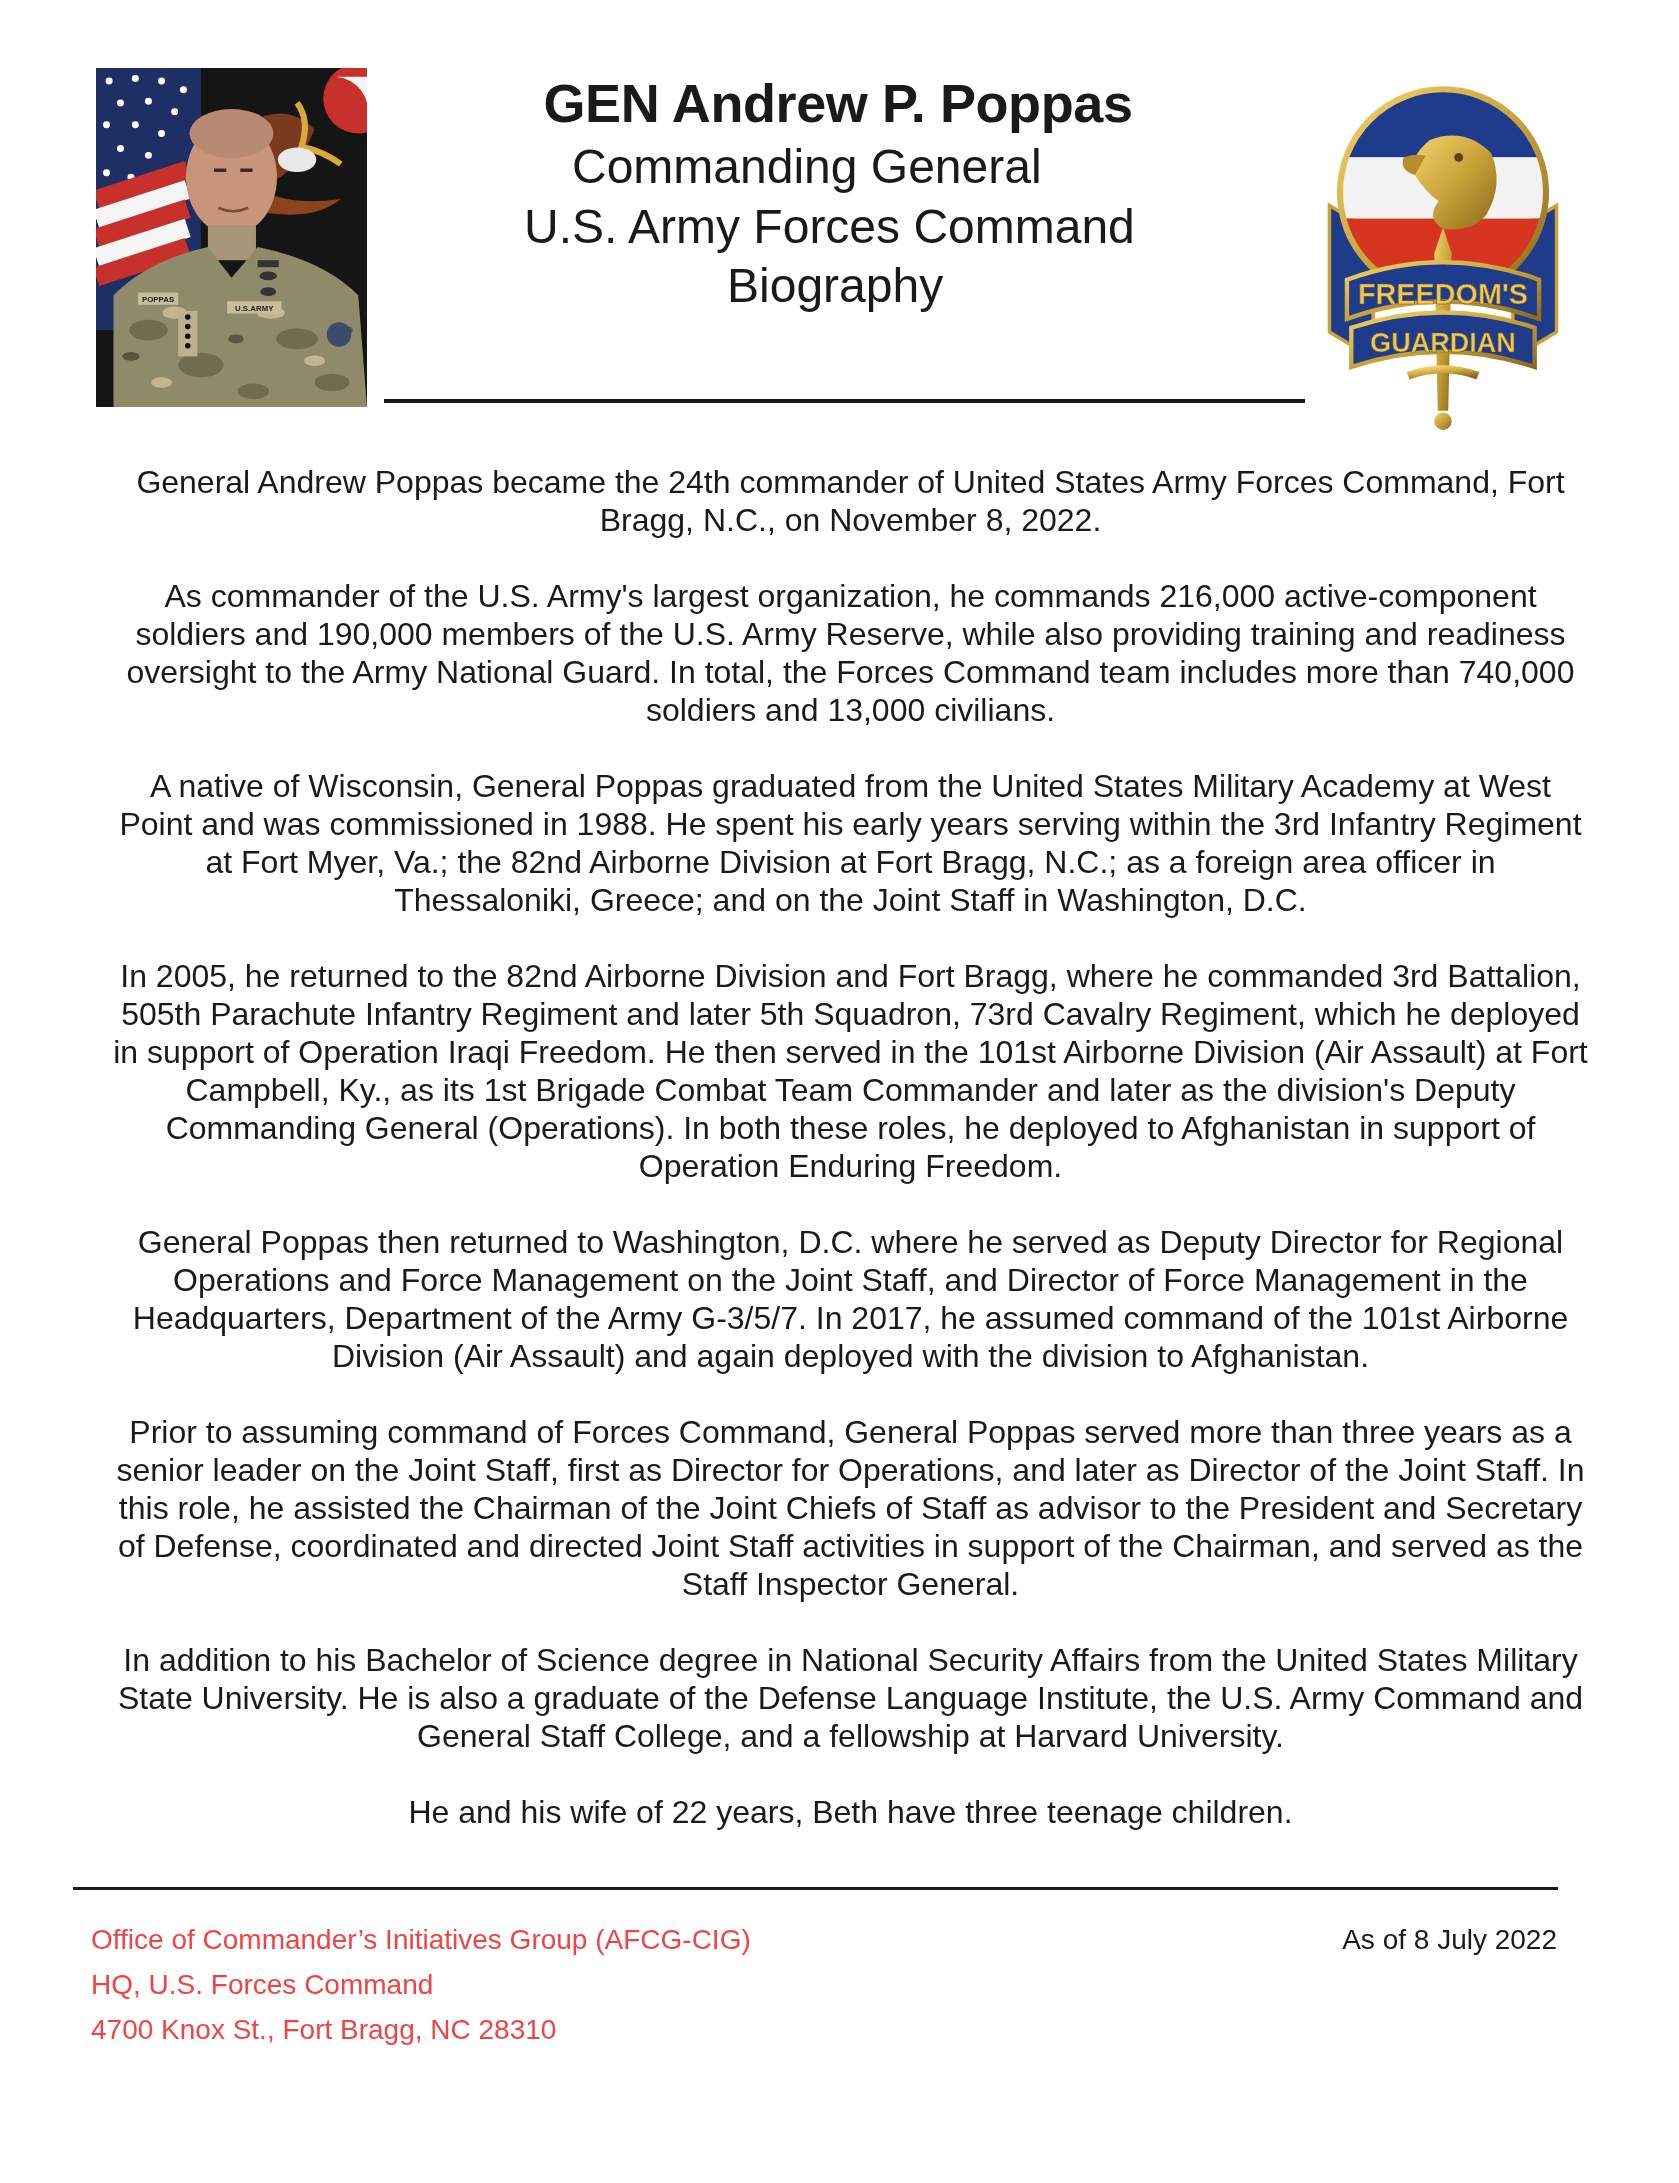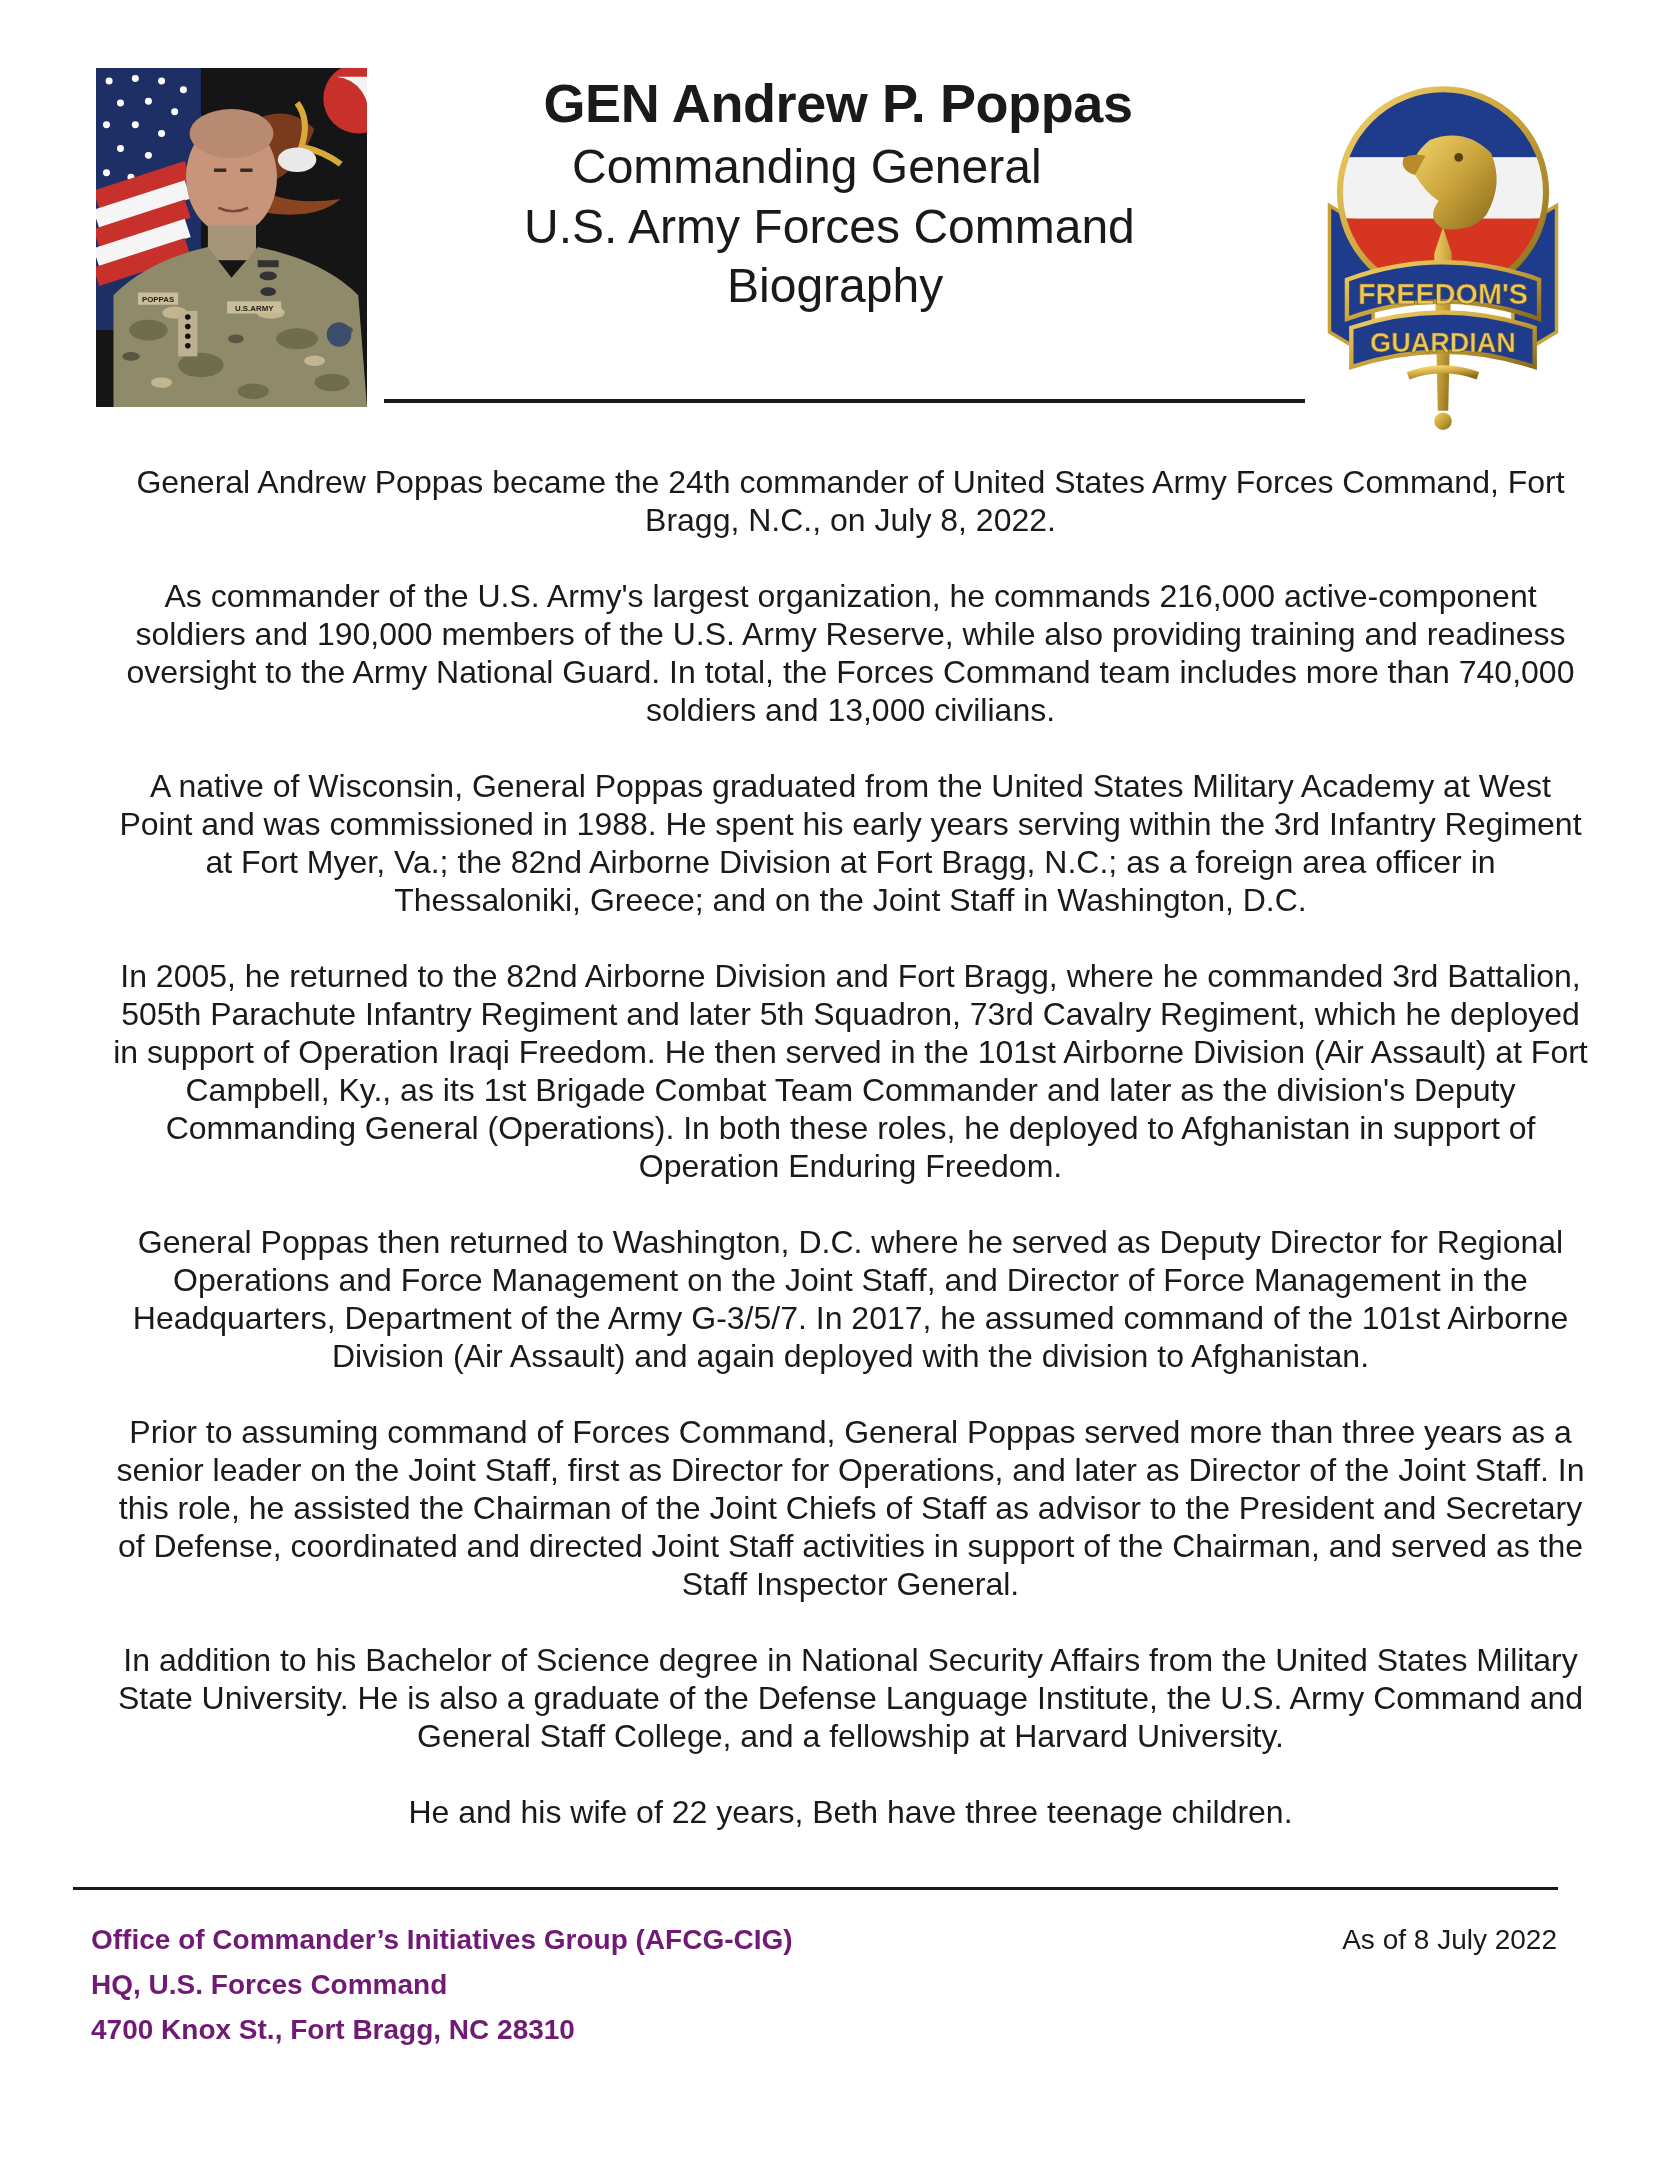--- a/index.html
+++ b/index.html
@@ -90,22 +90,21 @@
       width: 1485px; height: 2.6px;
       background: #1a1a1a;
     }
 
     
     .footer-office {
       position: absolute;
       left: 91px; top: 1917px;
       font-size: 28px;
       line-height: 45px;
-      color: #701a75;
-      font-weight: bold;
+      color: #ef4444;
     }
     .footer-office .fl { display: block; white-space: nowrap; }
     .footer-date {
       position: absolute;
       right: 123px; top: 1917px;
       font-size: 28px;
       line-height: 45px;
       white-space: nowrap;
     }
   </style>
@@ -244,21 +243,21 @@
       <text x="150" y="268" font-family="Liberation Sans, sans-serif" font-size="33" font-weight="bold" text-anchor="middle" fill="#e9c860" stroke="#7a5a14" stroke-width="0.8">FREEDOM'S</text>
 
       <path d="M45 295 Q150 260 255 295 L255 340 Q150 305 45 340 Z" fill="#1f3b8c" stroke="url(#goldGrad)" stroke-width="5"></path>
       <text x="150" y="323" font-family="Liberation Sans, sans-serif" font-size="31" font-weight="bold" text-anchor="middle" fill="#e9c860" stroke="#7a5a14" stroke-width="0.8">GUARDIAN</text>
     </svg>
   </div>
 
   <div class="bio" id="bio">
       <p class="para">
         <span class="line">General Andrew Poppas became the 24th commander of United States Army Forces Command, Fort</span>
-        <span class="line">Bragg, N.C., on July 8, 2022.</span>
+        <span class="line">Bragg, N.C., on November 8, 2022.</span>
       </p>
       <p class="para">
         <span class="line">As commander of the U.S. Army's largest organization, he commands 216,000 active-component</span>
         <span class="line">soldiers and 190,000 members of the U.S. Army Reserve, while also providing training and readiness</span>
         <span class="line">oversight to the Army National Guard. In total, the Forces Command team includes more than 740,000</span>
         <span class="line">soldiers and 13,000 civilians.</span>
       </p>
       <p class="para">
         <span class="line">A native of Wisconsin, General Poppas graduated from the United States Military Academy at West</span>
         <span class="line">Point and was commissioned in 1988. He spent his early years serving within the 3rd Infantry Regiment</span>

